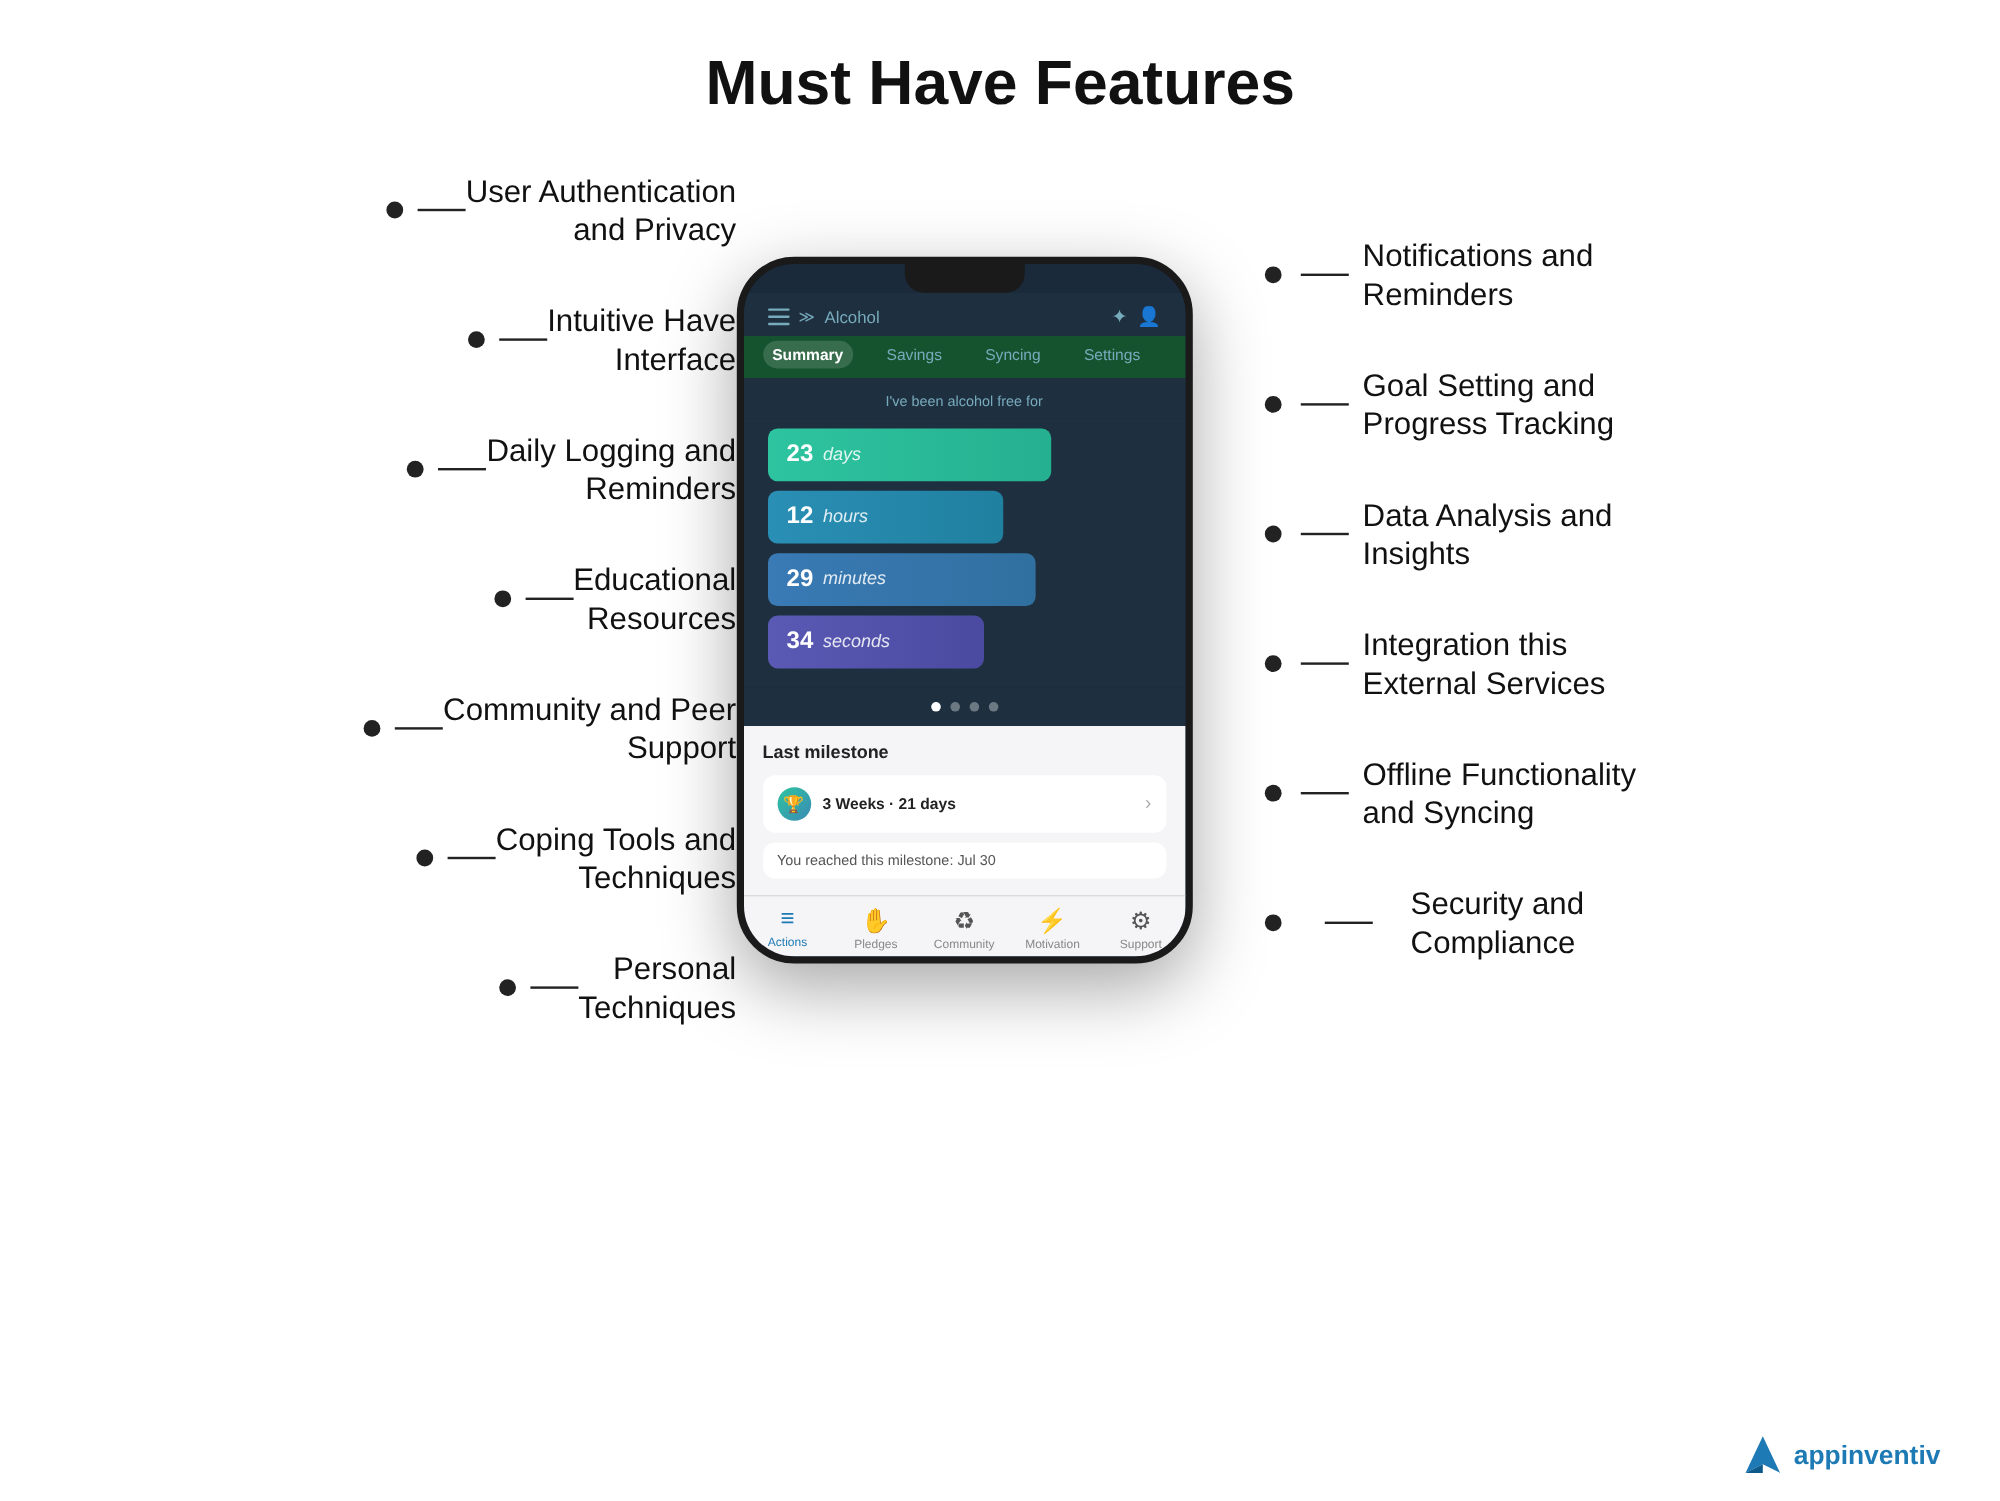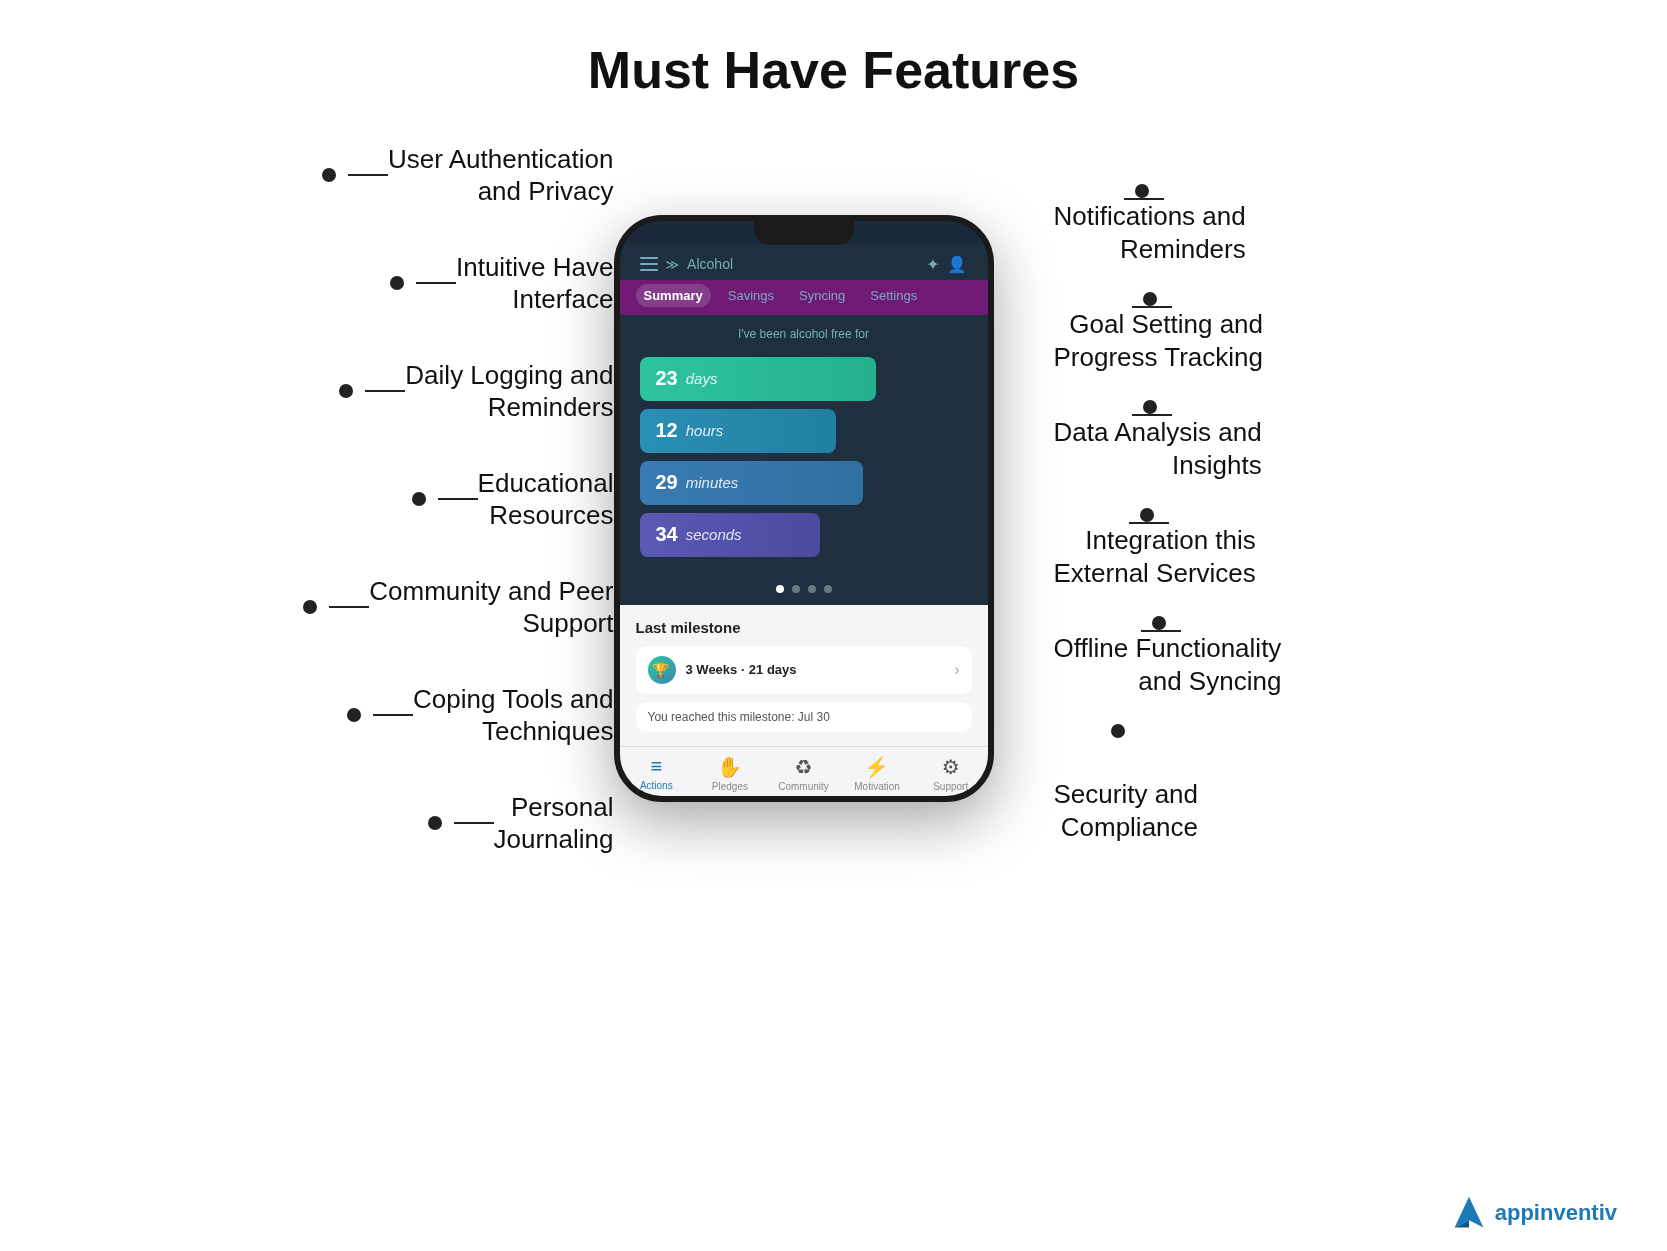--- a/index.html
+++ b/index.html
@@ -44,22 +44,22 @@
       position: relative;
       display: flex;
       align-items: center;
       margin-bottom: 18px;
     }
     .left-features .feature-item {
       flex-direction: row-reverse;
       text-align: right;
     }
     .right-features .feature-item {
-      flex-direction: column;
-      text-align: right;
+      flex-direction: row;
+      text-align: left;
     }
     .feature-text {
       font-size: 26px;
       font-weight: 500;
       color: #111;
       line-height: 1.25;
     }
     .feature-dot {
       width: 14px;
       height: 14px;
@@ -133,23 +133,23 @@
       display: flex;
       align-items: center;
       gap: 8px;
     }
     .settings-icon, .profile-icon {
       color: #7ab;
       font-size: 16px;
     }
     .phone-tabs {
       display: flex;
-      background: #701a75;
+      background: #14532d;
       padding: 4px 16px 8px;
-      gap: 9px;
+      gap: 20px;
     }
     .tab-item {
       font-size: 13px;
       color: #7ab;
       padding: 4px 8px;
       border-radius: 14px;
       cursor: pointer;
     }
     .tab-item.active {
       background: rgba(255,255,255,0.15);
@@ -357,21 +357,21 @@
         <div class="feature-dot"></div>
       </div>
       <div class="feature-item" style="justify-content: flex-end; height: 90px;">
         <span class="feature-text" style="white-space: pre-line;">Coping Tools and
 Techniques</span>
         <div class="line-segment" style="width: 40px; margin-left: 12px;"></div>
         <div class="feature-dot"></div>
       </div>
       <div class="feature-item" style="justify-content: flex-end; height: 90px;">
         <span class="feature-text" style="white-space: pre-line;">Personal
-Journaling</span>
+Techniques</span>
         <div class="line-segment" style="width: 40px; margin-left: 12px;"></div>
         <div class="feature-dot"></div>
       </div>
     </div>
 
   <div class="phone-container">
     <div class="phone">
       <div class="phone-notch"></div>
 
       <div class="phone-header">

